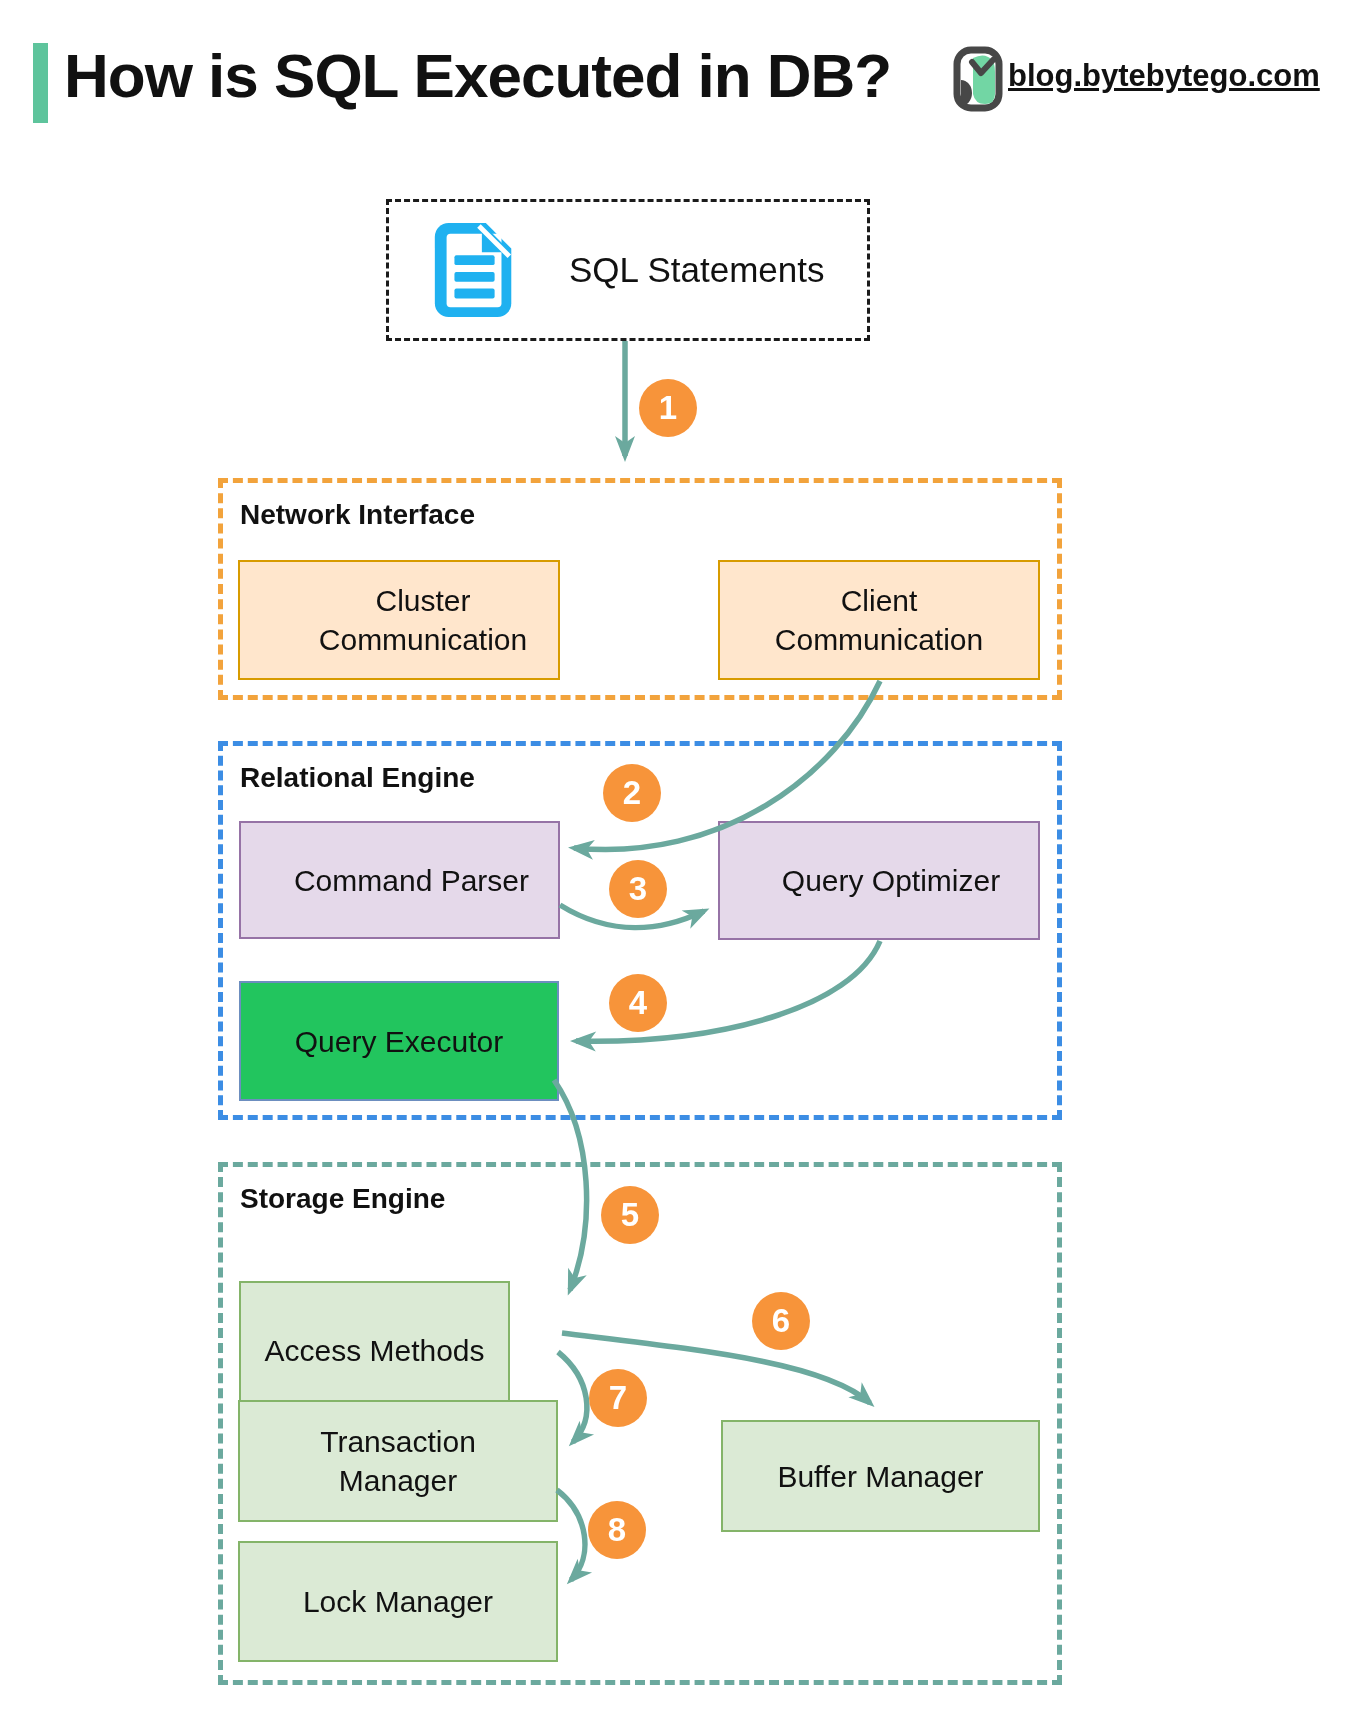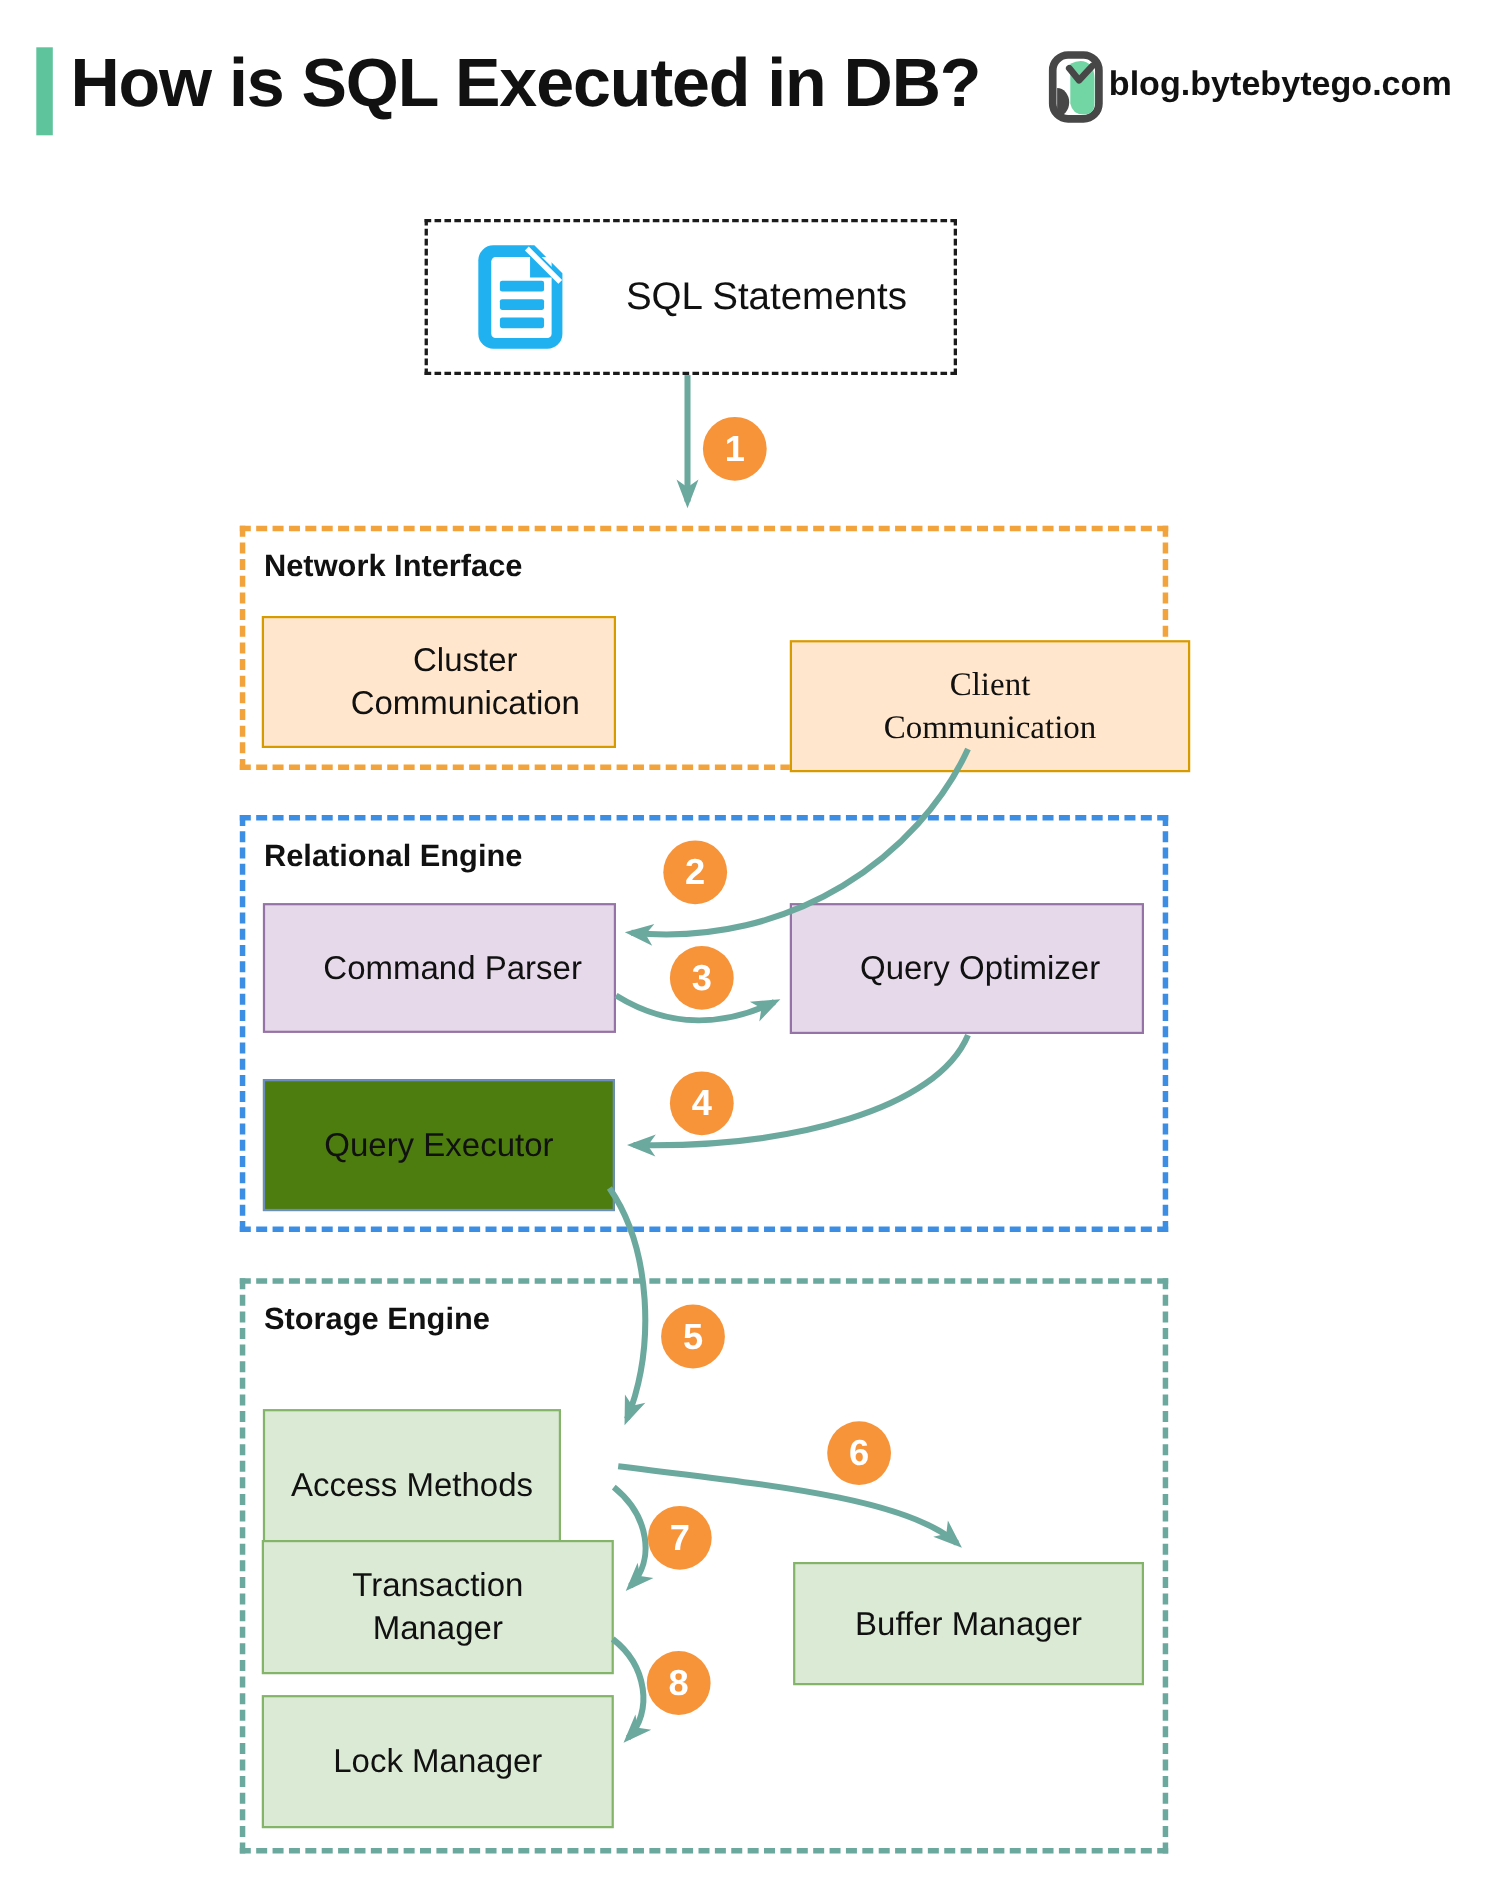--- a/index.html
+++ b/index.html
@@ -4,46 +4,46 @@
 <style>
   html,body{margin:0;padding:0;background:#ffffff;}
   #canvas{
     position:relative;width:1358px;height:1722px;background:#ffffff;
     font-family:"Liberation Sans",sans-serif;color:#111;overflow:hidden;
   }
   
   .accent-bar{position:absolute;left:33px;top:43px;width:15px;height:80px;background:#5EC49C;}
   .page-title{position:absolute;left:64px;top:40px;font-size:62px;font-weight:bold;letter-spacing:-1px;white-space:nowrap;}
   .logo{position:absolute;left:953px;top:46px;width:50px;height:66px;}
-  .brand-text{position:absolute;left:1008px;top:58px;font-size:31px;font-weight:bold;white-space:nowrap;}
+  .brand-text{position:absolute;left:1008px;top:58px;font-size:31px;font-weight:bold;white-space:nowrap;text-decoration:underline;}
 
   
   .sql-box{position:absolute;left:386px;top:199px;width:478px;height:136px;
     border:3px dashed #1b1b1b;display:flex;align-items:center;}
   .sql-icon{width:98px;height:102px;margin-left:38px;flex:0 0 auto;}
   .sql-label{font-size:35px;margin-left:44px;}
 
   
   .section{position:absolute;box-sizing:border-box;}
   .section-network{left:218px;top:478px;width:844px;height:222px;border:5px dashed #F2A33C;}
   .section-relational{left:218px;top:741px;width:844px;height:379px;border:5px dashed #3C8DE4;}
   .section-storage{left:218px;top:1162px;width:844px;height:523px;border:5px dashed #6BA99E;}
   .section-title{position:absolute;left:17px;top:16px;font-size:28px;font-weight:bold;}
 
   
   .node{position:absolute;box-sizing:border-box;display:flex;align-items:center;justify-content:center;
     text-align:center;font-size:30px;line-height:1.3;}
   .node span{max-width:272px;display:inline-block;}
   .n-peach{background:#FFE6CC;border:2.5px solid #D79B00;}
   .n-purple{background:#E5D9EA;border:2.5px solid #9673A6;padding-left:24px;}
-  .n-blue{background:#4d7c0f;border:2.5px solid #6C8EBF;}
+  .n-blue{background:#22c55e;border:2.5px solid #6C8EBF;}
   .n-green{background:#DBEAD5;border:2.5px solid #84B469;}
 
   .node-cluster{left:238px;top:560px;width:322px;height:120px;padding-left:48px;}
-  .node-client{left:718px;top:582px;width:364px;height:120px;font-family:Liberation Serif, serif;}
+  .node-client{left:718px;top:560px;width:322px;height:120px;}
   .node-parser{left:239px;top:821px;width:321px;height:118px;}
   .node-optimizer{left:718px;top:821px;width:322px;height:119px;align-items:center;}
   .node-executor{left:239px;top:981px;width:320px;height:120px;}
   .node-access{left:239px;top:1281px;width:271px;height:138px;}
   .node-transaction{left:238px;top:1400px;width:320px;height:122px;}
   .node-lock{left:238px;top:1541px;width:320px;height:121px;}
   .node-buffer{left:721px;top:1420px;width:319px;height:112px;}
 
   
   .badge{position:absolute;width:58px;height:58px;border-radius:50%;background:#F7943A;color:#fff;

